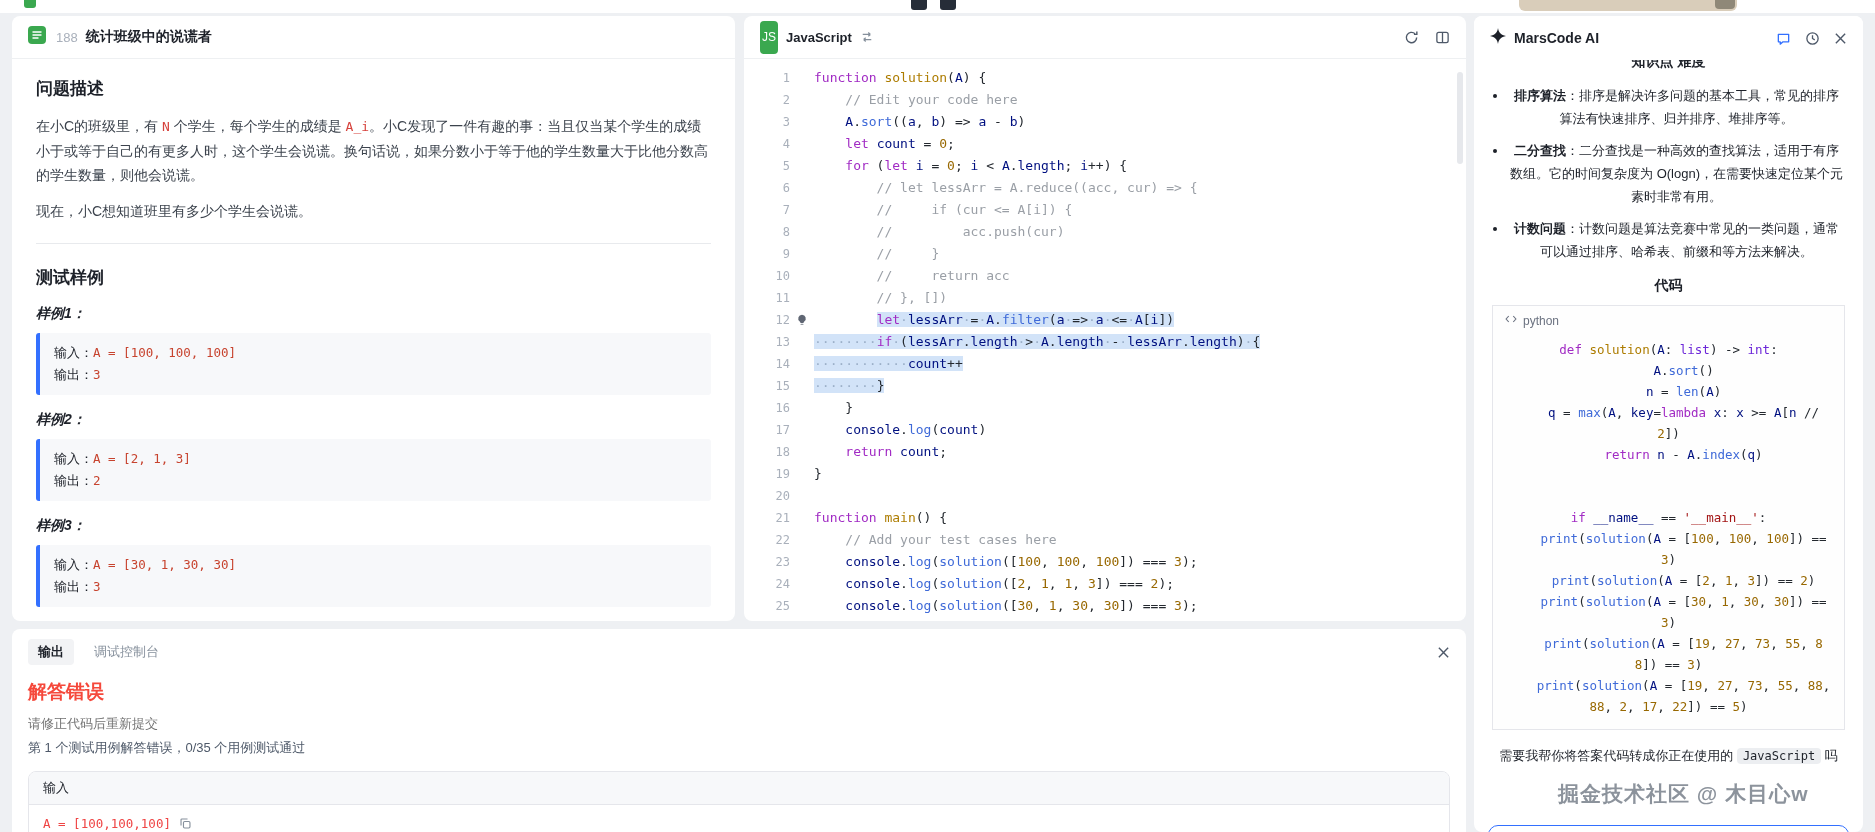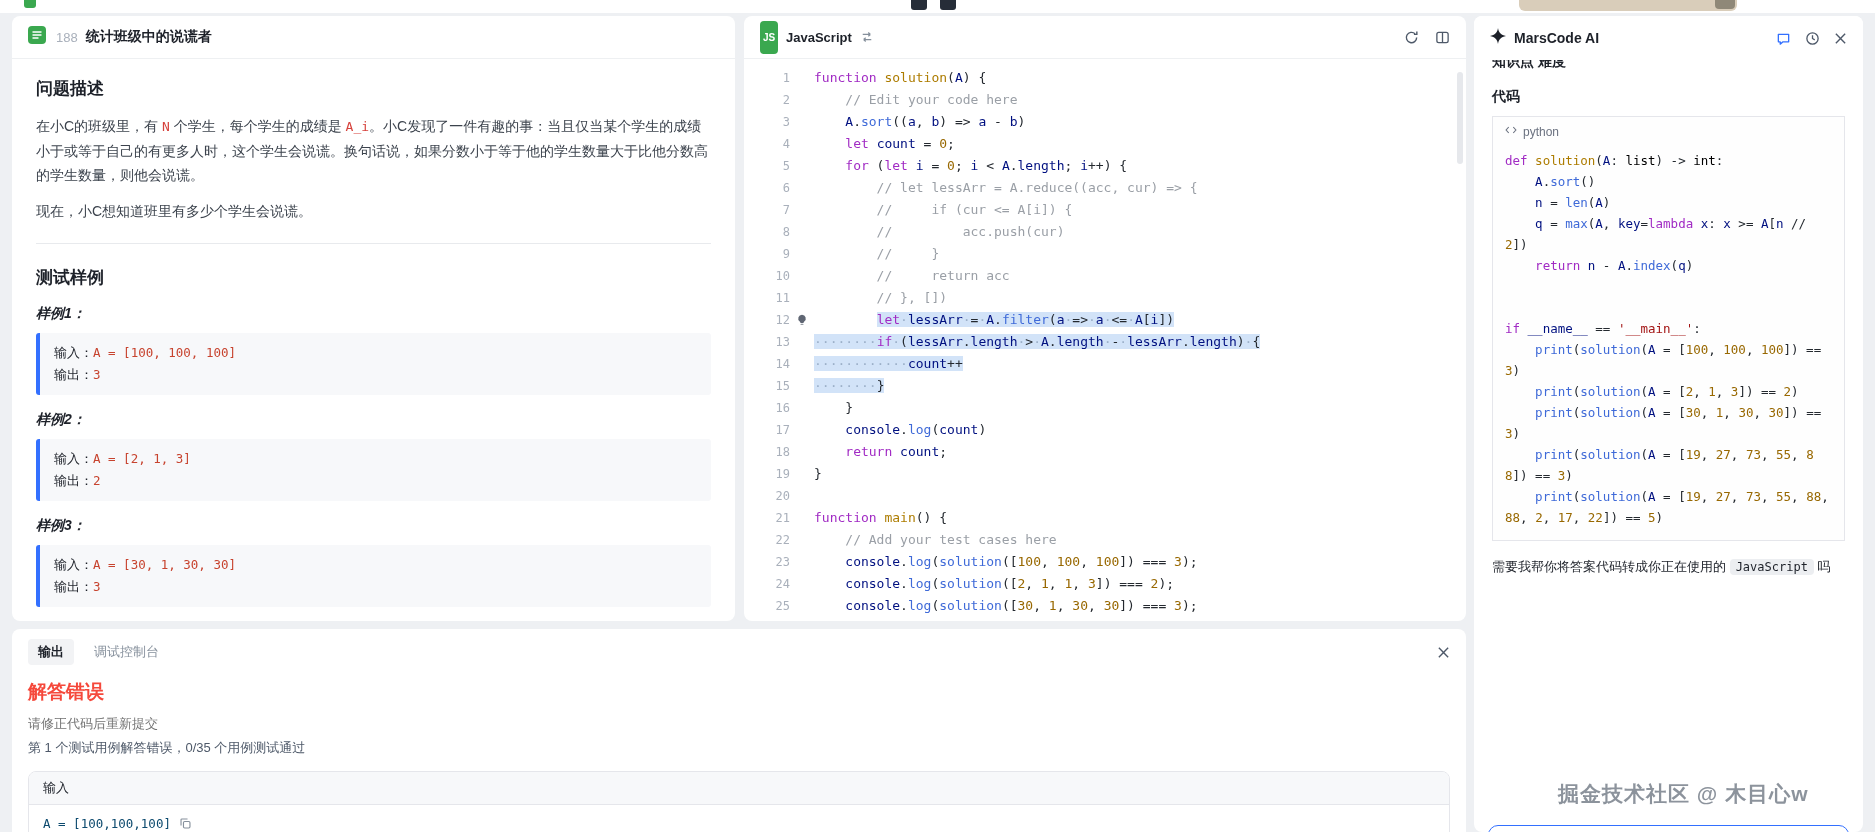--- a/index.html
+++ b/index.html
@@ -30,55 +30,55 @@
   .sample-label{font-size:14px;font-weight:700;font-style:italic;margin:16px 0 10px 0;color:#1d2129;}
   .sample-box{background:#f7f8fa;border-left:4px solid #3370ff;border-radius:3px;padding:9px 14px;font-size:13px;line-height:22px;}
   .io-label{color:#1d2129;}
   .io-val{font-family:"DejaVu Sans Mono","Liberation Mono",monospace;color:#c7432e;font-size:12.5px;}
 
   
   .panel-editor{left:744px;top:16px;width:722px;height:605px;}
   .ed-lang{font-size:13px;font-weight:600;color:#1d2129;margin:0 8px 0 8px;}
   .ed-actions{margin-left:auto;display:flex;align-items:center;gap:16px;}
   .icon-btn{display:inline-flex;align-items:center;cursor:pointer;background:none;border:none;padding:0;}
-  .js-badge{width:18px;height:33px;border-radius:4px;background:#3aa84f;color:#fff;font-size:10px;font-weight:700;display:inline-flex;align-items:center;justify-content:center;font-family:"Liberation Sans",sans-serif;}
+  .js-badge{width:18px;height:33px;border-radius:4px;background:#3aa84f;color:#fff;font-size:12px;font-weight:400;display:inline-flex;align-items:center;justify-content:center;font-family:"Liberation Sans",sans-serif;}
   .ed-body{position:absolute;top:43px;left:0;right:0;bottom:0;padding-top:8px;overflow:hidden;font-family:"DejaVu Sans Mono","Liberation Mono",monospace;font-size:13px;}
   .code-line{display:flex;height:22px;line-height:22px;}
   .ln{width:46px;flex:none;text-align:right;color:#a9b0bb;font-size:12px;user-select:none;}
   .gut{width:24px;flex:none;display:flex;align-items:center;justify-content:center;}
   .lc{flex:1;white-space:pre;color:#24292f;}
   .sel{background:#d2e3f8;border-radius:0;}
   .tk-kw1,.tk-kw2{color:#a12bc4;}
   .tk-id{color:#001080;}
   .tk-fn{color:#3f6ad8;}
   .tk-fnd{color:#ad7c00;}
   .tk-num{color:#986801;}
   .tk-str{color:#a31515;}
   .tk-com{color:#9a9fa6;}
-  .tk-type{color:#000000;margin-top:36px;}
+  .tk-type{color:#6d28d9;margin-top:36px;}
   .tk-dot{color:#9cb0c9;}
   .ed-scrollbar{position:absolute;right:3px;top:56px;width:6px;height:92px;border-radius:3px;background:#e6e8ec;}
 
   
   .panel-console{left:12px;top:629px;width:1454px;height:210px;}
   .console-tabs{display:flex;align-items:center;gap:18px;padding:10px 16px 4px 16px;}
   .console-tab{font-size:13px;color:#86909c;cursor:pointer;padding:4px 10px;border-radius:4px;}
   .console-tab.active{color:#1d2129;font-weight:700;background:#f2f3f5;}
   .console-close{margin-left:auto;}
   .console-body{padding:6px 16px 0 16px;}
   .error-title{color:#f5483b;font-size:19px;font-weight:700;margin:4px 0 10px 0;}
   .console-hint1{font-size:13px;color:#737373;margin:0 0 6px 0;}
   .console-hint2{font-size:13px;color:#4e5969;margin:0 0 14px 0;}
   .input-box{border:1px solid #e5e6eb;border-radius:8px;overflow:hidden;}
   .input-box-header{background:#f7f8fa;border-bottom:1px solid #e5e6eb;padding:7px 14px;font-size:13px;color:#1d2129;}
   .input-box-body{display:flex;align-items:center;gap:8px;padding:11px 14px;background:#fff;}
-  .input-value{font-family:"DejaVu Sans Mono","Liberation Mono",monospace;font-size:12.5px;color:#0c4a6e;}
-
-  
-  .panel-ai{left:1474px;top:16px;width:389px;height:816px;}
+  .input-value{font-family:"DejaVu Sans Mono","Liberation Mono",monospace;font-size:12.5px;color:#ef4444;}
+
+  
+  .panel-ai{left:1474px;top:16px;width:389px;height:816px;text-align:center;}
   .ai-header{display:flex;align-items:center;height:44px;padding:0 16px;background:#fff;position:relative;z-index:2;}
   .ai-title{font-size:14px;font-weight:700;margin-left:8px;}
   .ai-actions{margin-left:auto;display:flex;align-items:center;gap:14px;}
   .ai-body{padding:0 18px;}
   .ai-clip{height:14px;overflow:hidden;}
   .ai-clip span{display:block;margin-top:-7px;font-size:14px;font-weight:700;color:#1d2129;}
   .ai-bullets{margin:10px 0 6px 0;padding-left:16px;}
   .ai-bullets li{font-size:13px;line-height:23px;color:#1d2129;margin-bottom:9px;}
   .ai-code-heading{font-size:14px;font-weight:700;margin:14px 0 10px 0;}
   .ai-code-card{border:1px solid #e5e6eb;border-radius:0;background:#fefefe;}
@@ -368,20 +368,25 @@
           <svg width="13" height="13" viewBox="0 0 14 14" stroke="#4e5969" stroke-width="1.5">
               <path d="M2 2l10 10M12 2 2 12"></path>
             </svg>
         </button>
       </span>
     </header>
     <div class="ai-body">
       <div class="ai-clip">
           <span>知识点 难度</span>
         </div>
+      <ul class="ai-bullets" id="ai-bullets">
+          <li><strong>排序算法</strong>：排序是解决许多问题的基本工具，常见的排序算法有快速排序、归并排序、堆排序等。</li>
+          <li><strong>二分查找</strong>：二分查找是一种高效的查找算法，适用于有序数组。它的时间复杂度为 O(logn)，在需要快速定位某个元素时非常有用。</li>
+          <li><strong>计数问题</strong>：计数问题是算法竞赛中常见的一类问题，通常可以通过排序、哈希表、前缀和等方法来解决。</li>
+        </ul>
       <div class="ai-code-heading">代码</div>
       <div class="ai-code-card">
         <div class="card-head">
           <span>
             <svg width="12" height="12" viewBox="0 0 16 16" fill="none" stroke="#6b7280" stroke-width="1.5">
                 <path d="m5 4-3.5 4L5 12M11 4l3.5 4L11 12"></path>
               </svg>
           </span>
           <span>python</span>
         </div>

